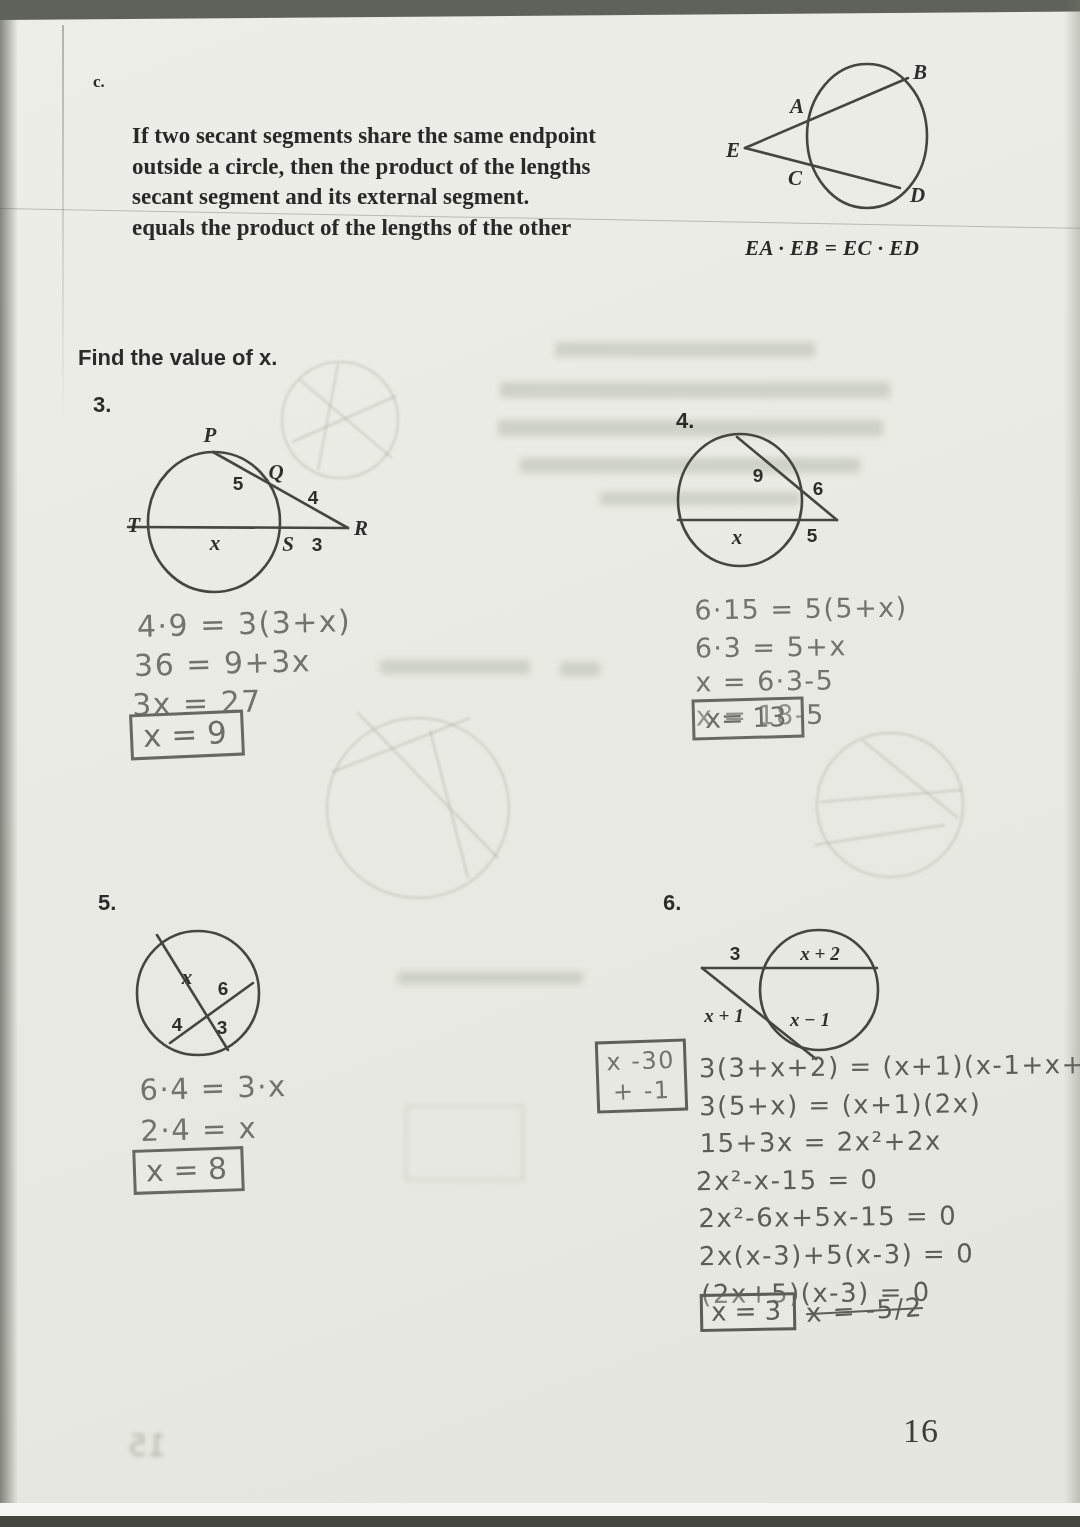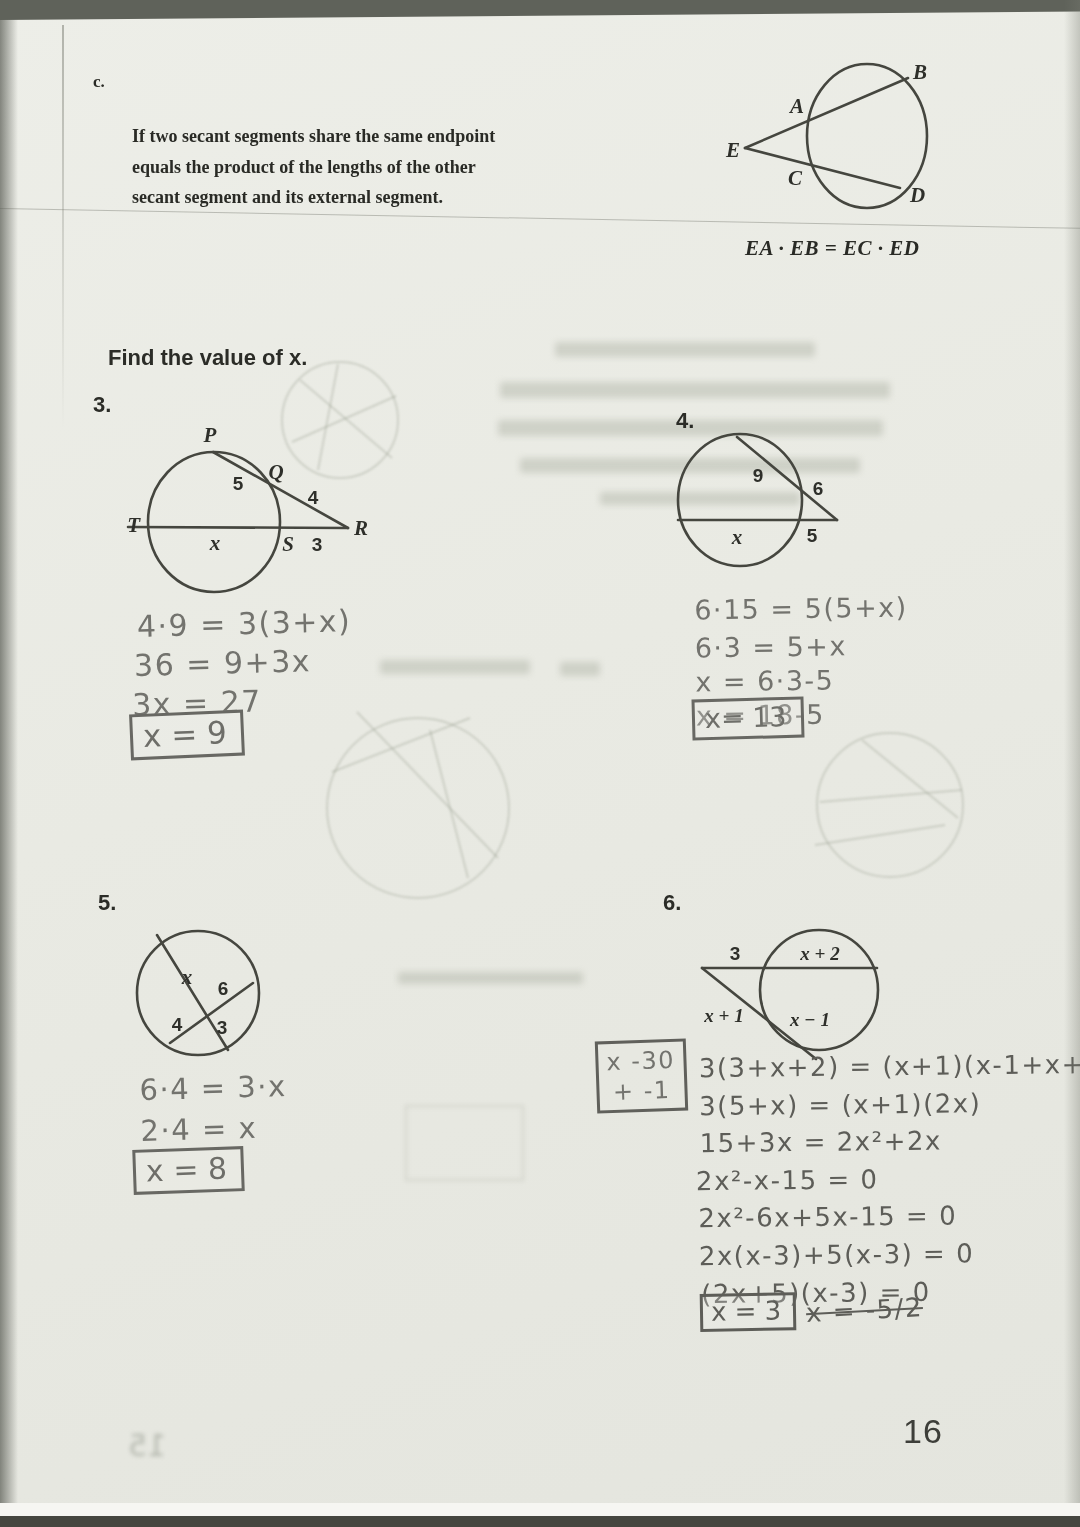--- a/index.html
+++ b/index.html
@@ -15,25 +15,25 @@
   .strip-white{position:absolute;left:0;top:1503px;width:1080px;height:14px;background:#f6f6f2;}
   .edge-bottom{position:absolute;left:0;top:1516px;width:1080px;height:11px;background:#45463f;}
   .crease{position:absolute;left:-2px;top:208px;width:1090px;height:0;border-top:1.5px solid rgba(125,127,117,0.45);transform:rotate(1.05deg);transform-origin:0 0;}
   .page-edge-line{position:absolute;left:62px;top:25px;width:2px;height:405px;background:linear-gradient(to bottom,rgba(118,120,110,0.5),rgba(118,120,110,0));}
 
   
   .serif{font-family:"Liberation Serif",serif;font-weight:bold;color:#292a25;}
   .item-label{position:absolute;left:93px;top:72px;font-size:17px;}
   .thm-title{position:absolute;left:133px;top:76px;font-size:25px;letter-spacing:0.2px;white-space:nowrap;}
   .thm-title .sc{font-variant:small-caps;letter-spacing:0.5px;}
-  .thm-body{position:absolute;left:132px;top:121px;font-size:18px;line-height:30.5px;}
+  .thm-body{position:absolute;left:132px;top:121px;font-size:23px;line-height:30.5px;}
   .formula{position:absolute;left:745px;top:236px;font-size:21px;font-style:italic;letter-spacing:0.5px;}
-  .instruction{position:absolute;left:108px;top:345px;font-size:22px;font-weight:bold;color:#2b2c27;}
+  .instruction{position:absolute;left:78px;top:345px;font-size:22px;font-weight:bold;color:#2b2c27;}
   .prob-num{position:absolute;font-size:22px;font-weight:bold;color:#2b2c27;}
-  .page-num{position:absolute;left:903px;top:1412px;font-size:34px;color:#3d3e39;letter-spacing:1px;}
+  .page-num{position:absolute;left:903px;top:1412px;font-size:34px;color:#3d3e39;letter-spacing:1px;font-family:Liberation Serif, serif;}
 
   
   svg{position:absolute;overflow:visible;}
   .dstroke{stroke:#45463f;stroke-width:2.6;fill:none;stroke-linecap:round;}
   .dlab{font-family:"Liberation Serif",serif;font-style:italic;font-weight:bold;font-size:21px;fill:#2e2f2a;}
   .dnum{font-family:"Liberation Sans",sans-serif;font-weight:bold;font-size:19px;fill:#2e2f2a;font-style:normal;}
 
   
   .hand{font-family:"DejaVu Sans",sans-serif;color:#73736e;letter-spacing:1.5px;position:absolute;}
   .hand div{white-space:nowrap;}
@@ -83,22 +83,23 @@
   <div class="gbar" style="left:600px;top:492px;width:200px;height:13px;"></div>
   <div class="gbar" style="left:380px;top:660px;width:150px;height:14px;"></div>
   <div class="gbar" style="left:560px;top:662px;width:40px;height:14px;"></div>
   <div class="gbar" style="left:398px;top:972px;width:185px;height:12px;"></div>
   <div class="gbox" style="left:405px;top:1105px;width:115px;height:72px;"></div>
   <div class="gtext" style="left:128px;top:1428px;font-size:30px;">15</div>
 
   <div class="serif item-label">c.</div>
   <div class="serif thm-body">
     <div>If two secant segments share the same endpoint</div>
+    <div>outside a circle, then the product of the lengths</div>
+    <div>secant segment and its external segment.</div>
     <div>equals the product of the lengths of the other</div>
-    <div>secant segment and its external segment.</div>
   </div>
 
   <svg style="left:710px;top:45px;" width="330" height="220" viewBox="0 0 330 220">
     <ellipse class="dstroke" cx="157" cy="91" rx="60" ry="72"></ellipse>
     <line class="dstroke" x1="35" y1="103" x2="198" y2="33"></line>
     <line class="dstroke" x1="35" y1="103" x2="190" y2="143"></line>
     <text class="dlab" x="30" y="112" text-anchor="end">E</text>
     <text class="dlab" x="87" y="68" text-anchor="middle">A</text>
     <text class="dlab" x="203" y="34">B</text>
     <text class="dlab" x="85" y="140" text-anchor="middle">C</text>

